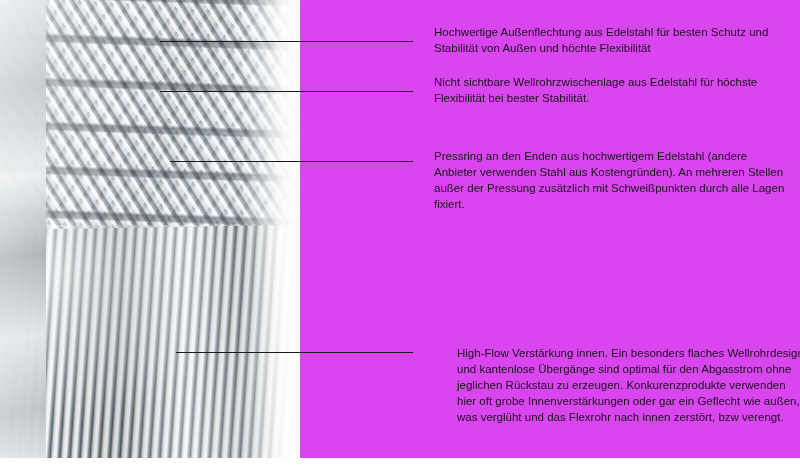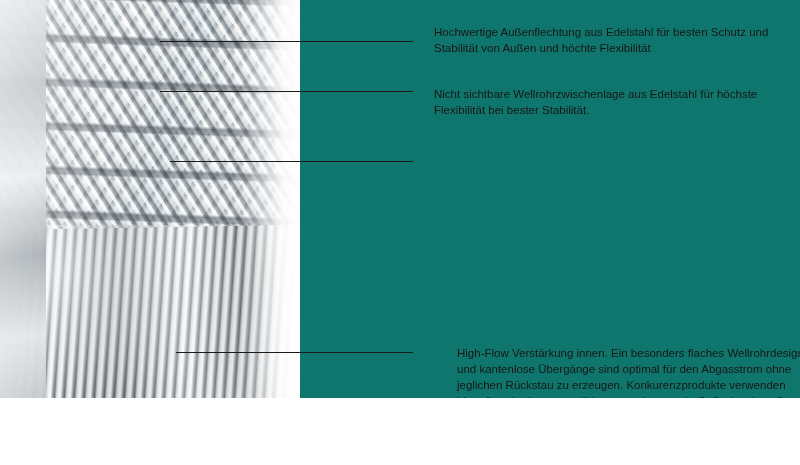--- a/index.html
+++ b/index.html
@@ -6,22 +6,22 @@
     margin: 0;
     padding: 0;
     background: #ffffff;
   }
   body {
     font-family: "Liberation Sans", sans-serif;
   }
   #page {
     position: relative;
     width: 800px;
-    height: 398px;
-    background: #0f766e;
+    height: 458px;
+    background: #d946ef;
     overflow: hidden;
   }
 
   
   #photo {
     position: absolute;
     left: 0;
     top: 0;
     width: 300px;
     height: 465px;
@@ -162,18 +162,19 @@
     <div class="photo-fade"></div>
   </div>
 
   <div class="leader" style="left:160px; top:41px; width:253px;"></div>
   <div class="leader" style="left:160px; top:91px; width:253px;"></div>
   <div class="leader" style="left:170px; top:161px; width:243px;"></div>
   <div class="leader" style="left:176px; top:352px; width:237px;"></div>
 
   <div class="callout" style="left:434px; top:24px; width:346px;">Hochwertige Außenflechtung aus Edelstahl für besten Schutz und Stabilität von Außen und höchte Flexibilität</div>
 
-  <div class="callout" style="left:434px; top:74px; width:350px;margin-top:12px;">Nicht sichtbare Wellrohrzwischenlage aus Edelstahl für höchste Flexibilität bei bester Stabilität.</div>
+  <div class="callout" style="left:434px; top:74px; width:350px;">Nicht sichtbare Wellrohrzwischenlage aus Edelstahl für höchste Flexibilität bei bester Stabilität.</div>
 
+  <div class="callout" style="left:434px; top:148px; width:352px;">Pressring an den Enden aus hochwertigem Edelstahl (andere Anbieter verwenden Stahl aus Kostengründen). An mehreren Stellen außer der Pressung zusätzlich mit Schweißpunkten durch alle Lagen fixiert.</div>
 
   <div class="callout" style="left:434px; top:345px; width:348px;margin-left:23px;">High-Flow Verstärkung innen. Ein besonders flaches Wellrohrdesign und kantenlose Übergänge sind optimal für den Abgasstrom ohne jeglichen Rückstau zu erzeugen. Konkurenzprodukte verwenden hier oft grobe Innenverstärkungen oder gar ein Geflecht wie außen, was verglüht und das Flexrohr nach innen zerstört, bzw verengt.</div>
 
 </div>
 
 </body></html>

